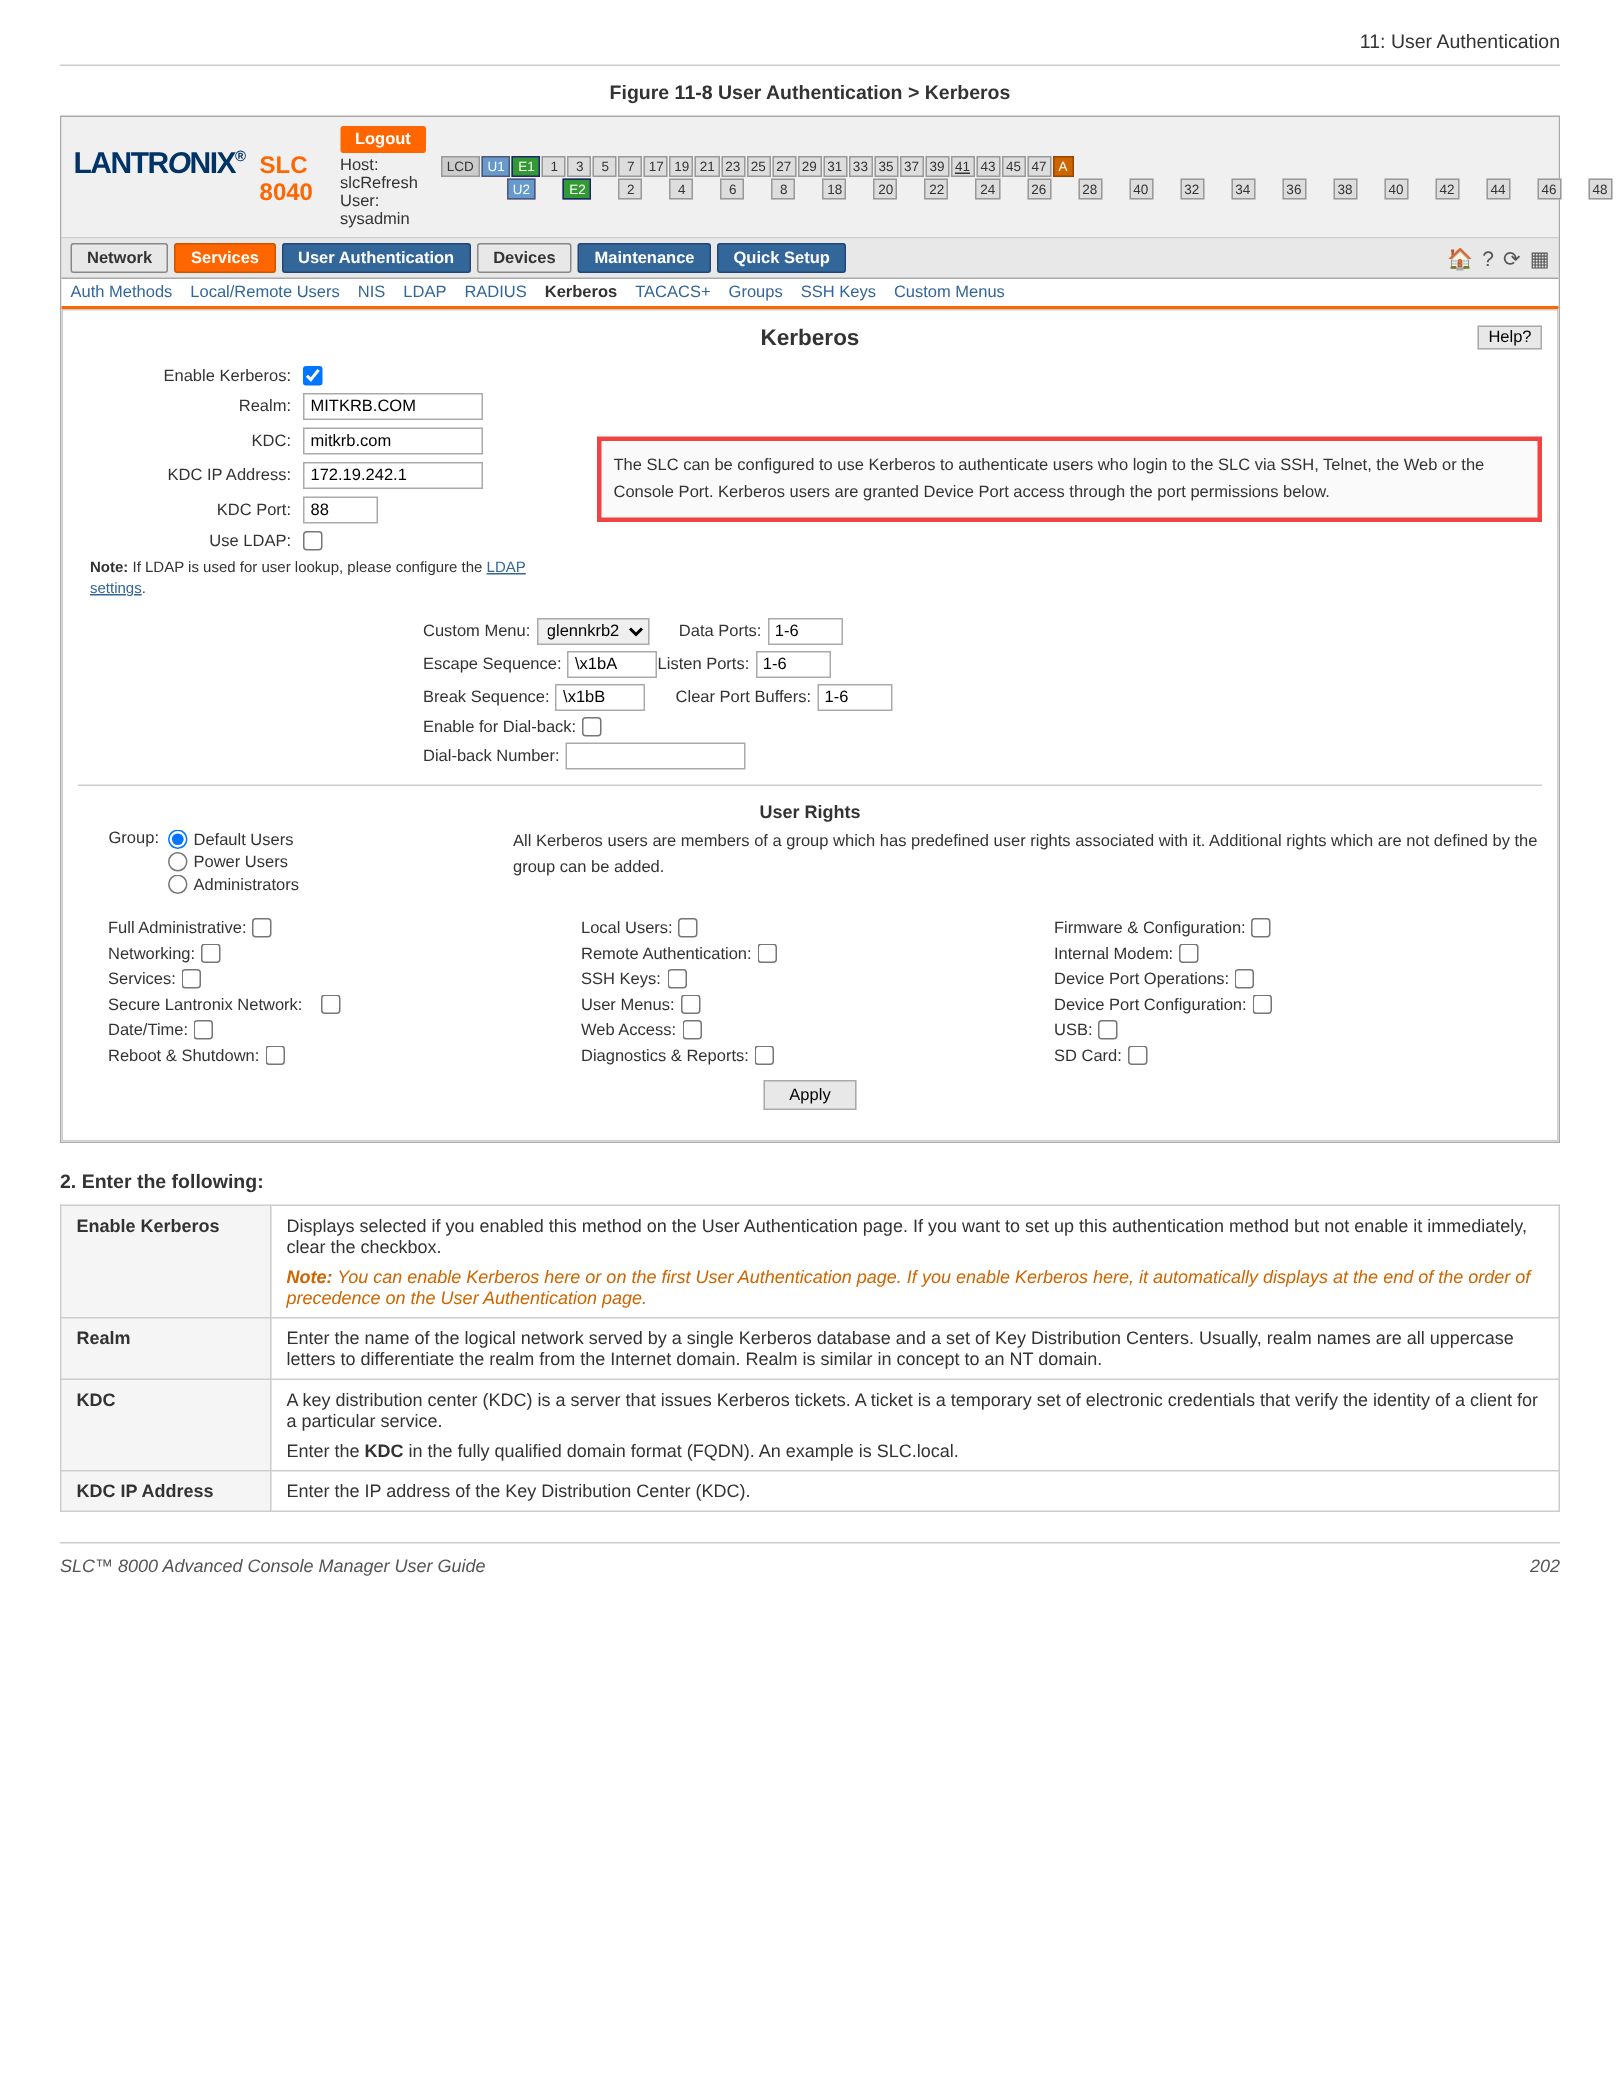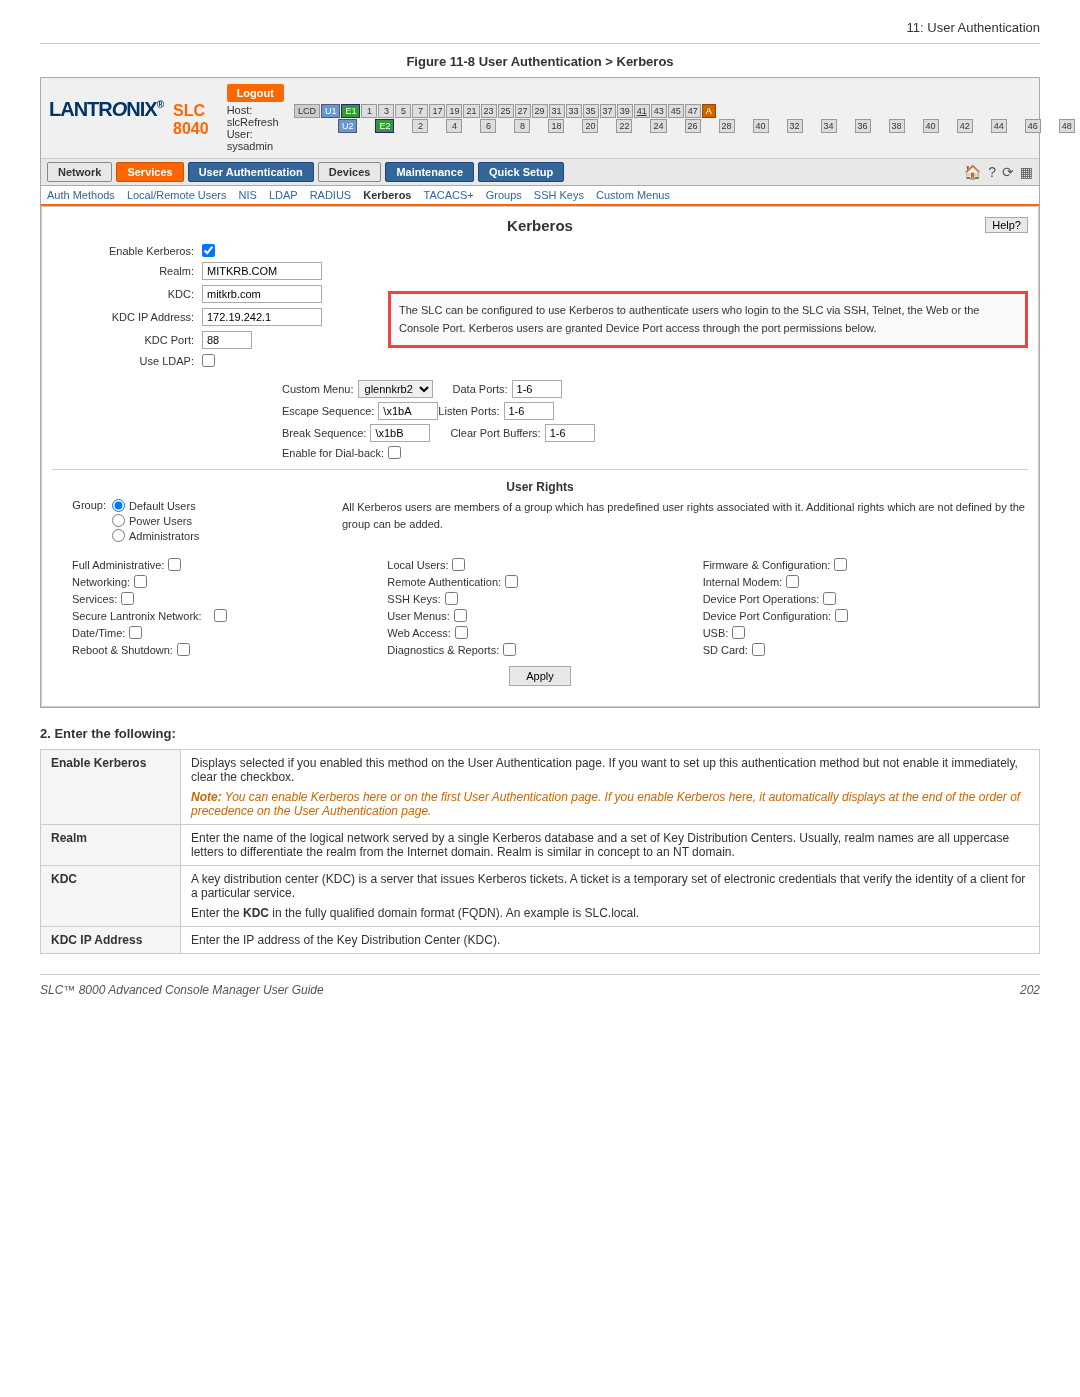--- a/index.html
+++ b/index.html
@@ -45,21 +45,21 @@
     .help-btn { position: absolute; right: 0; top: 0; background: #e8e8e8; border: 1px solid #aaa; padding: 1px 6px; font-size: 11px; cursor: pointer; }
 
     .form-row { display: flex; align-items: center; margin-bottom: 5px; }
     .form-label { text-align: right; min-width: 150px; padding-right: 8px; font-size: 11px; color: #333; }
     .form-input { border: 1px solid #aaa; padding: 2px 4px; font-size: 11px; background: white; }
     .form-input-sm { width: 120px; }
     .form-input-xs { width: 50px; }
 
     .info-box { border: 3px solid #ef4444; padding: 8px; font-size: 11px; color: #333; background: #fafafa; line-height: 1.5; margin-top: 47px; }
 
-    .main-layout { display: flex; gap: 16px; }
+    .main-layout { display: flex; gap: 26px; }
     .left-col { flex: 0 0 320px; }
     .right-col { flex: 1; }
 
     .mid-section { display: flex; gap: 10px; margin-top: 5px; }
 
     
     .h-div { border-top: 1px solid #ccc; margin: 10px 0; }
 
     .user-rights-title { text-align: center; font-size: 12px; font-weight: bold; margin: 8px 0 5px 0; }
 
@@ -239,20 +239,23 @@
           <div class="form-row">
             <span class="form-label">KDC Port:</span>
             <input type="text" class="form-input form-input-xs" value="88" style="">
           </div>
 
           <div class="form-row">
             <span class="form-label">Use LDAP:</span>
             <input type="checkbox" style="">
           </div>
 
+          <div style="font-size:10px;color:#333;margin-left:8px;margin-bottom:4px;line-height:1.4;">
+            <strong>Note:</strong> If LDAP is used for user lookup, please configure the <a class="ldap-link">LDAP settings</a>.
+          </div>
 
         </div>
 
         <div class="right-col">
           <div class="info-box" style="line-height:1.6;font-size:11px;">The SLC can be configured to use Kerberos to authenticate users who login to the SLC via SSH, Telnet, the Web or the Console Port. Kerberos users are granted Device Port access through the port permissions below.</div>
         </div>
       </div>
 
       <div class="mid-section" style="margin-top:8px;">
 
@@ -295,20 +298,24 @@
               <span style="font-size:11px;">Clear Port Buffers:</span>
               <input type="text" class="form-input" style="width: 50px;" value="1-6">
             </div>
           </div>
 
           <div style="display:flex;align-items:center;gap:4px;">
             <span style="font-size:11px;">Enable for Dial-back:</span>
             <input type="checkbox" style="">
           </div>
 
+          <div style="display:flex;align-items:center;gap:4px;">
+            <span style="font-size:11px;">Dial-back Number:</span>
+            <input type="text" class="form-input" style="width: 120px;" value="">
+          </div>
 
         </div>
       </div>
 
       <div class="h-div"></div>
 
       <div class="user-rights-title">User Rights</div>
 
       <div style="display:flex;gap:10px;">
 

